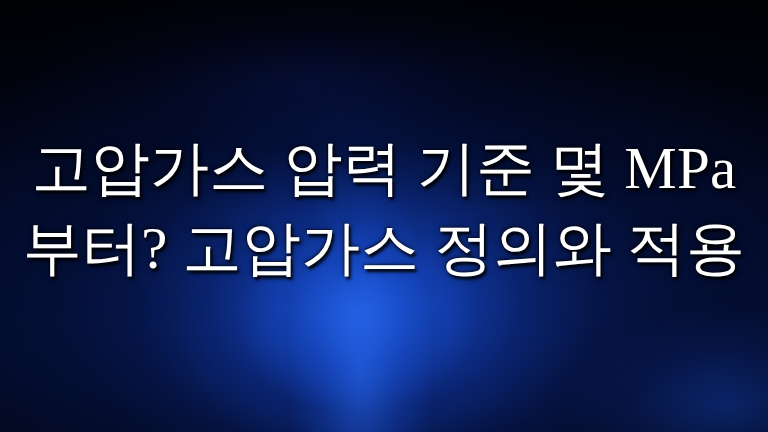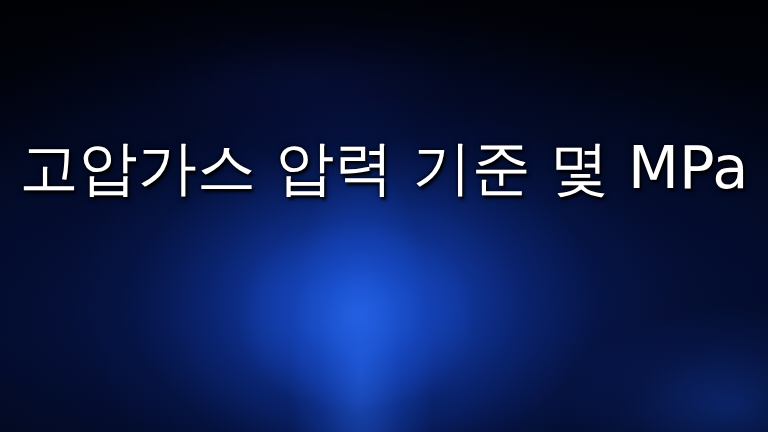--- a/index.html
+++ b/index.html
@@ -62,33 +62,35 @@
     color: #ffffff;
     font-size: 59px;
     font-weight: 400;
     line-height: 80px;
     letter-spacing: 0.2px;
     white-space: nowrap;
     text-shadow:
       2px 3px 3px rgba(0,0,0,0.92),
       -1px -1px 2px rgba(0,0,0,0.55),
       0 0 7px rgba(0,0,0,0.50);
+    font-family: Liberation Serif, serif;
   }
   .hl-line { display: block; }
 </style>
 </head>
 <body>
 
 <div id="canvas">
 
   <div class="bg-layer" id="bg-base"></div>
   <div class="bg-layer" id="bg-upper-haze"></div>
   <div class="bg-layer" id="bg-core-glow"></div>
   <div class="bg-layer" id="bg-core-hot"></div>
   <div class="bg-layer" id="bg-column"></div>
   <div class="bg-layer" id="bg-secondary-glow"></div>
   <div class="bg-layer" id="bg-vignette"></div>
 
   <h1 id="headline">
     <span class="hl-line">고압가스 압력 기준 몇 MPa</span>
+    <span class="hl-line">부터? 고압가스 정의와 적용</span>
   </h1>
 
 </div>
 
 </body></html>

